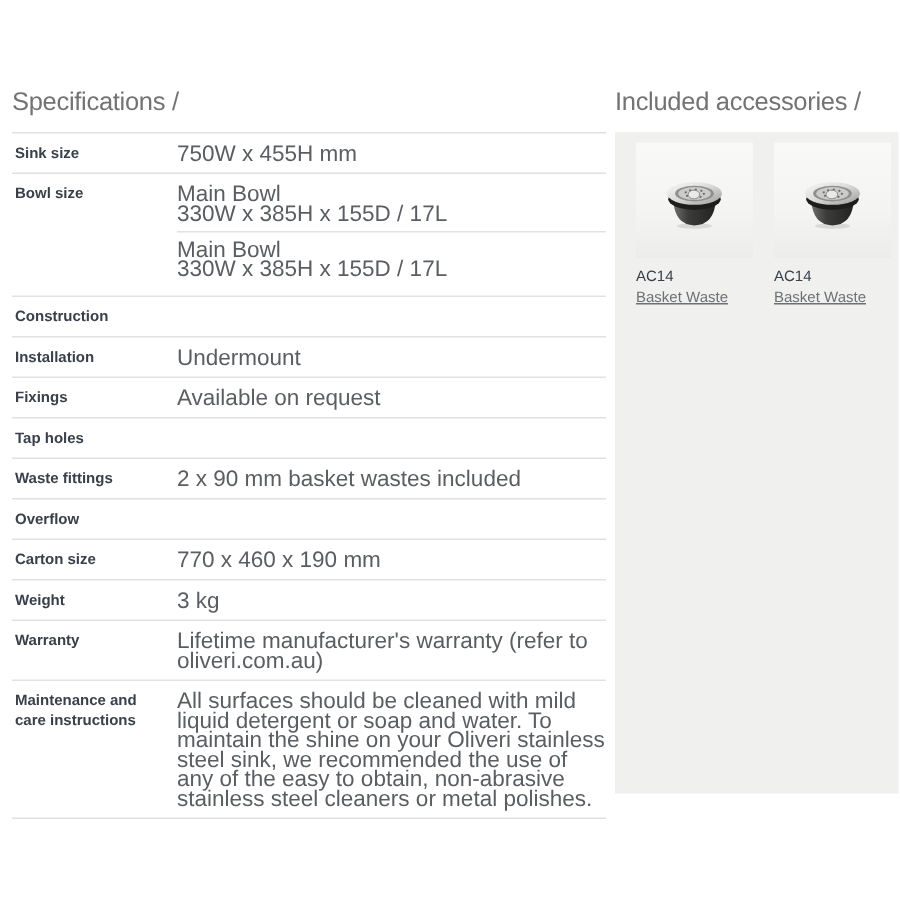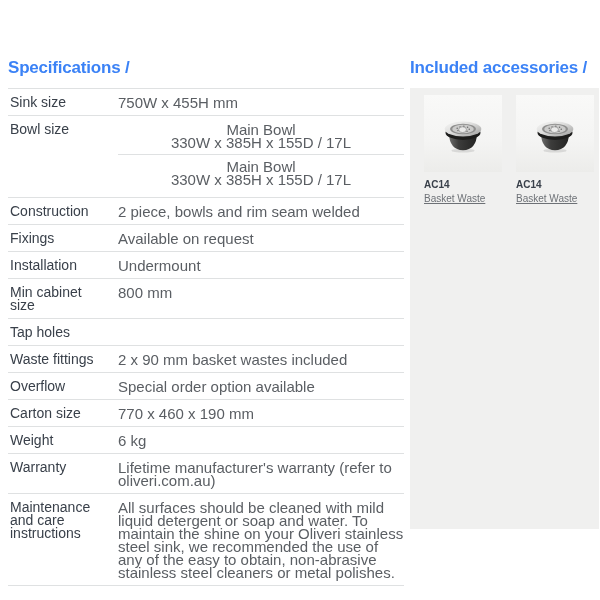--- a/index.html
+++ b/index.html
@@ -2,41 +2,41 @@
 <html><head>
 <meta charset="utf-8">
 <style>
   * { margin:0; padding:0; box-sizing:border-box; }
   html,body { width:600px; height:600px; background:#ffffff;
     font-family:"Liberation Sans", sans-serif; }
   .page { position:relative; width:600px; height:600px; background:#ffffff; overflow:hidden; }
 
   
   .left { position:absolute; left:8px; top:57px; width:396px; }
-  .section-heading { font-size:17px; font-weight:700; color:#3b82f6;
+  .section-heading { font-size:17px; font-weight:400; color:#737373;
     letter-spacing:-0.2px; line-height:22px; }
   .spec-table { margin-top:9px; border-top:1px solid #dfe1e2; }
   .spec-row { display:flex; border-bottom:1px solid #dfe1e2; padding:7px 0 6px 2px; }
-  .spec-label { width:108px; flex:none; font-size:14px; font-weight:normal;
+  .spec-label { width:108px; flex:none; font-size:10px; font-weight:bold;
     color:#39404a; line-height:13px; padding-right:8px; }
   .spec-value { flex:1; font-size:15px; color:#5a5e63; line-height:13px; }
-  .bowl-cell { padding:0;text-align:center; }
+  .bowl-cell { padding:0; }
   .bowl-entry { padding:0 0 5px 0; }
   .bowl-divider { border-top:1px solid #dfe1e2; margin:0 0 5px 0; }
 
   
   .right { position:absolute; left:410px; top:57px; width:184px; }
   .acc-panel { margin-top:9px; width:189px; height:441px; background:#f0f0ef;
     padding:7px 0 0 14px; }
   .acc-cards { display:flex; }
   .acc-card { width:78px; margin-right:14px; cursor:pointer; }
   .acc-tile { width:78px; height:77px;
     background:linear-gradient(180deg,#f9f9f8 0%,#f4f4f3 60%,#ececea 100%);
     display:flex; align-items:center; justify-content:center; }
-  .acc-code { margin-top:7px; font-size:10px; font-weight:bold; color:#39404a; line-height:12px; }
+  .acc-code { margin-top:7px; font-size:10px; font-weight:normal; color:#39404a; line-height:12px; }
   .acc-name { margin-top:2px; font-size:10px; color:#6d7176; line-height:12px;text-decoration:underline; }
 </style>
 </head>
 <body>
 
 <div class="page">
 
   <div class="left">
     <div class="section-heading">Specifications /</div>
 
@@ -57,61 +57,55 @@
           <div class="bowl-divider"></div>
           <div class="bowl-entry">
             <div>Main Bowl</div>
             <div>330W x 385H x 155D / 17L</div>
           </div>
         </div>
       </div>
 
       <div class="spec-row">
         <div class="spec-label">Construction</div>
-        <div class="spec-value">2 piece, bowls and rim seam welded</div>
       </div>
 
-
-      <div class="spec-row">
-        <div class="spec-label">Fixings</div>
-        <div class="spec-value">Available on request</div>
-      </div>
 
       <div class="spec-row">
         <div class="spec-label">Installation</div>
         <div class="spec-value">Undermount</div>
       </div>
 
       <div class="spec-row">
-        <div class="spec-label">Min cabinet size</div>
-        <div class="spec-value">800 mm</div>
+        <div class="spec-label">Fixings</div>
+        <div class="spec-value">Available on request</div>
       </div>
+
 
       <div class="spec-row">
         <div class="spec-label">Tap holes</div>
       </div>
 
       <div class="spec-row">
         <div class="spec-label">Waste fittings</div>
         <div class="spec-value">2 x 90 mm basket wastes included</div>
       </div>
 
       <div class="spec-row">
         <div class="spec-label">Overflow</div>
-        <div class="spec-value">Special order option available</div>
       </div>
 
       <div class="spec-row">
         <div class="spec-label">Carton size</div>
         <div class="spec-value">770 x 460 x 190 mm</div>
       </div>
 
       <div class="spec-row">
         <div class="spec-label">Weight</div>
-        <div class="spec-value">6 kg</div>
+        <div class="spec-value">3 kg</div>
       </div>
 
       <div class="spec-row">
         <div class="spec-label">Warranty</div>
         <div class="spec-value">Lifetime manufacturer's warranty (refer to oliveri.com.au)</div>
       </div>
 
       <div class="spec-row">
         <div class="spec-label">Maintenance and care instructions</div>
         <div class="spec-value">All surfaces should be cleaned with mild liquid detergent or soap and water. To maintain the shine on your Oliveri stainless steel sink, we recommended the use of any of the easy to obtain, non-abrasive stainless steel cleaners or metal polishes.</div>

